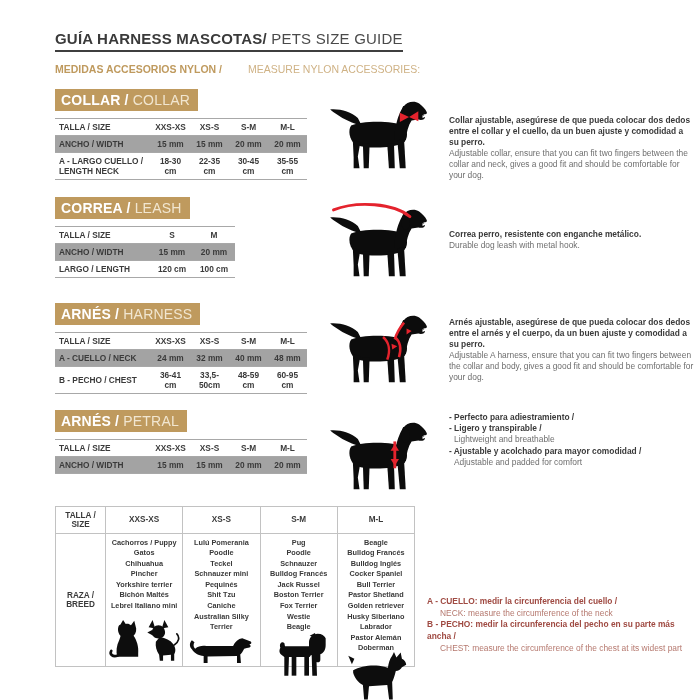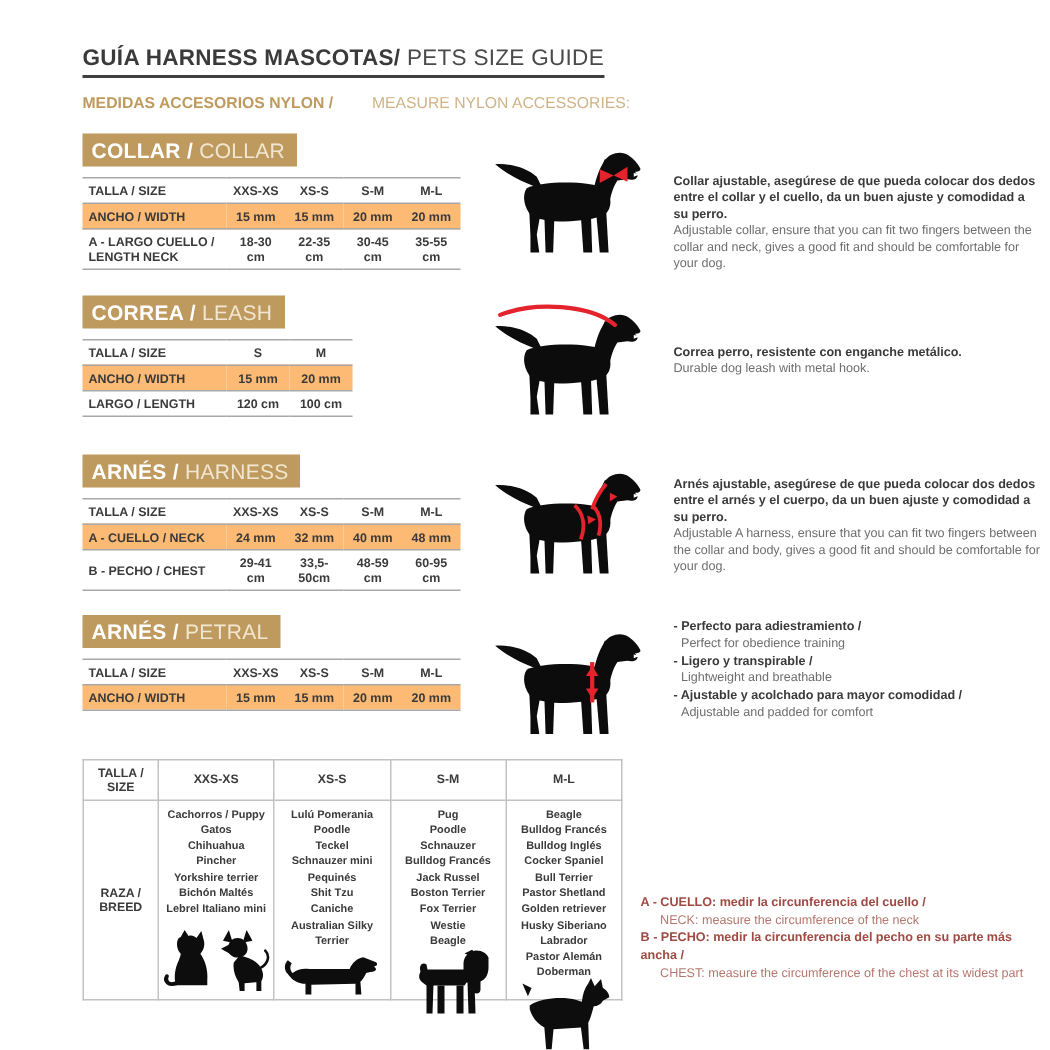--- a/index.html
+++ b/index.html
@@ -28,21 +28,21 @@
            padding:3px 8px 3px 6px; margin-bottom:7px; letter-spacing:.2px; }
   .badge .es { font-weight:bold; }
   .badge .en { font-weight:normal; color:#f1e6d0; }
 
   table.sz { border-collapse:collapse; font-size:8.3px; font-weight:bold; color:#3a3a3a; }
   table.sz td { border-top:1px solid #a8a8a8; border-bottom:1px solid #a8a8a8;
                 text-align:center; padding:3px 2px; height:15px; }
   table.sz td.lbl { text-align:left; width:96px; padding-left:4px; }
   table.sz td.v4 { width:39px; }
   table.sz td.v2 { width:42px; }
-  table.sz tr.shade td { background:#fdba74;margin-top:28px; }
+  table.sz tr.shade td { background:#a3a3a3;margin-top:28px; }
 
   .dogbox { display:flex; justify-content:center; }
   .dogbox svg { width:112px; height:84px; margin-top:2px; }
 
   .desc { font-size:8.4px; line-height:1.32; max-width:250px; }
   .pt-c { padding-top:26px; } .pt-l { padding-top:32px; } .pt-h { padding-top:14px; } .pt-p { padding-top:2px; }
   .des { margin:0; font-weight:bold; color:#3a3a3a; }
   .den { margin:0 0 1px 0; font-weight:normal; color:#6e6e6e; }
   .bullet .den { padding-left:5px; }
 
@@ -192,21 +192,21 @@
         </tr>
         <tr class="shade">
           <td class="lbl">A - CUELLO / NECK</td>
           <td>24 mm</td>
           <td>32 mm</td>
           <td>40 mm</td>
           <td>48 mm</td>
         </tr>
         <tr>
           <td class="lbl">B - PECHO / CHEST</td>
-          <td>29-41 cm</td>
+          <td>36-41 cm</td>
           <td>33,5-50cm</td>
           <td>48-59 cm</td>
           <td>60-95 cm</td>
         </tr>
       </tbody>
         </table>
     </div>
     <div class="dogbox">
       <svg viewBox="0 0 130 100">
         <use href="#dogShape"></use>
@@ -258,21 +258,20 @@
         <path d="M85,35 L85,67" stroke="#e4232d" stroke-width="3.4"></path>
         <g fill="#e4232d">
           <path d="M85,38 L80,46 L90,46 Z"></path>
           <path d="M85,64 L80,56 L90,56 Z"></path>
         </g>
       </svg>
     </div>
     <div class="desc pt-p">
       <div class="bullet">
         <p class="des">- Perfecto para adiestramiento /</p>
-        <p class="den">Perfect for obedience training</p>
       </div>
       <div class="bullet">
         <p class="des">- Ligero y transpirable /</p>
         <p class="den">Lightweight and breathable</p>
       </div>
       <div class="bullet">
         <p class="des">- Ajustable y acolchado para mayor comodidad /</p>
         <p class="den">Adjustable and padded for comfort</p>
       </div>
     </div>

